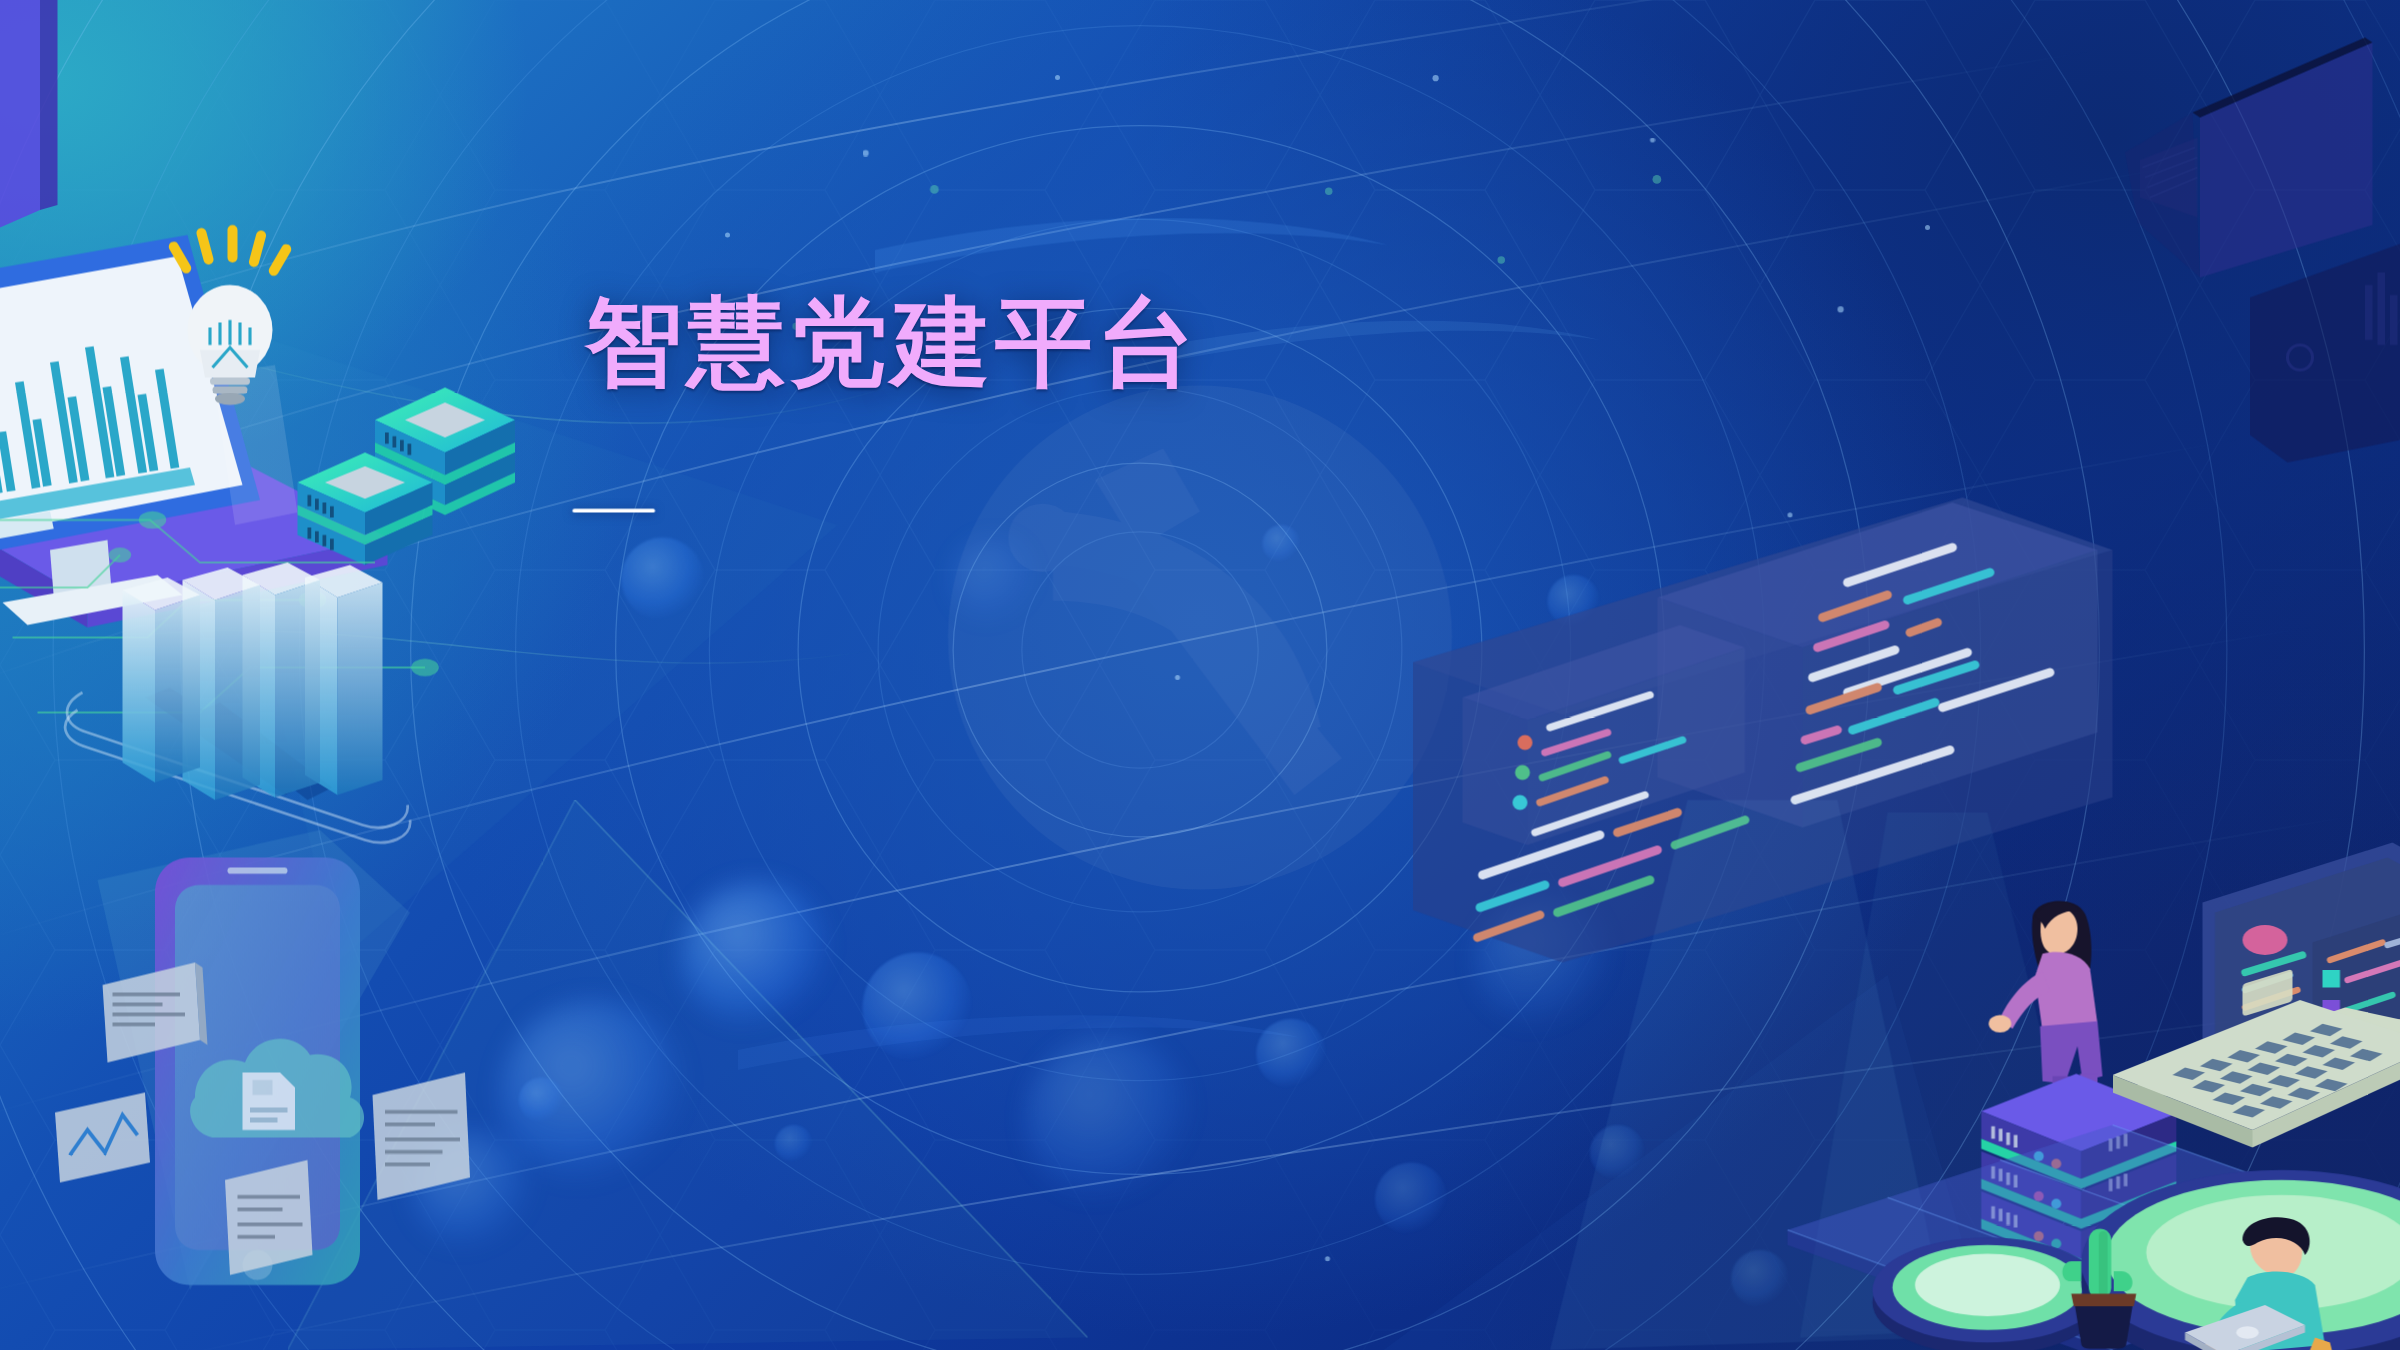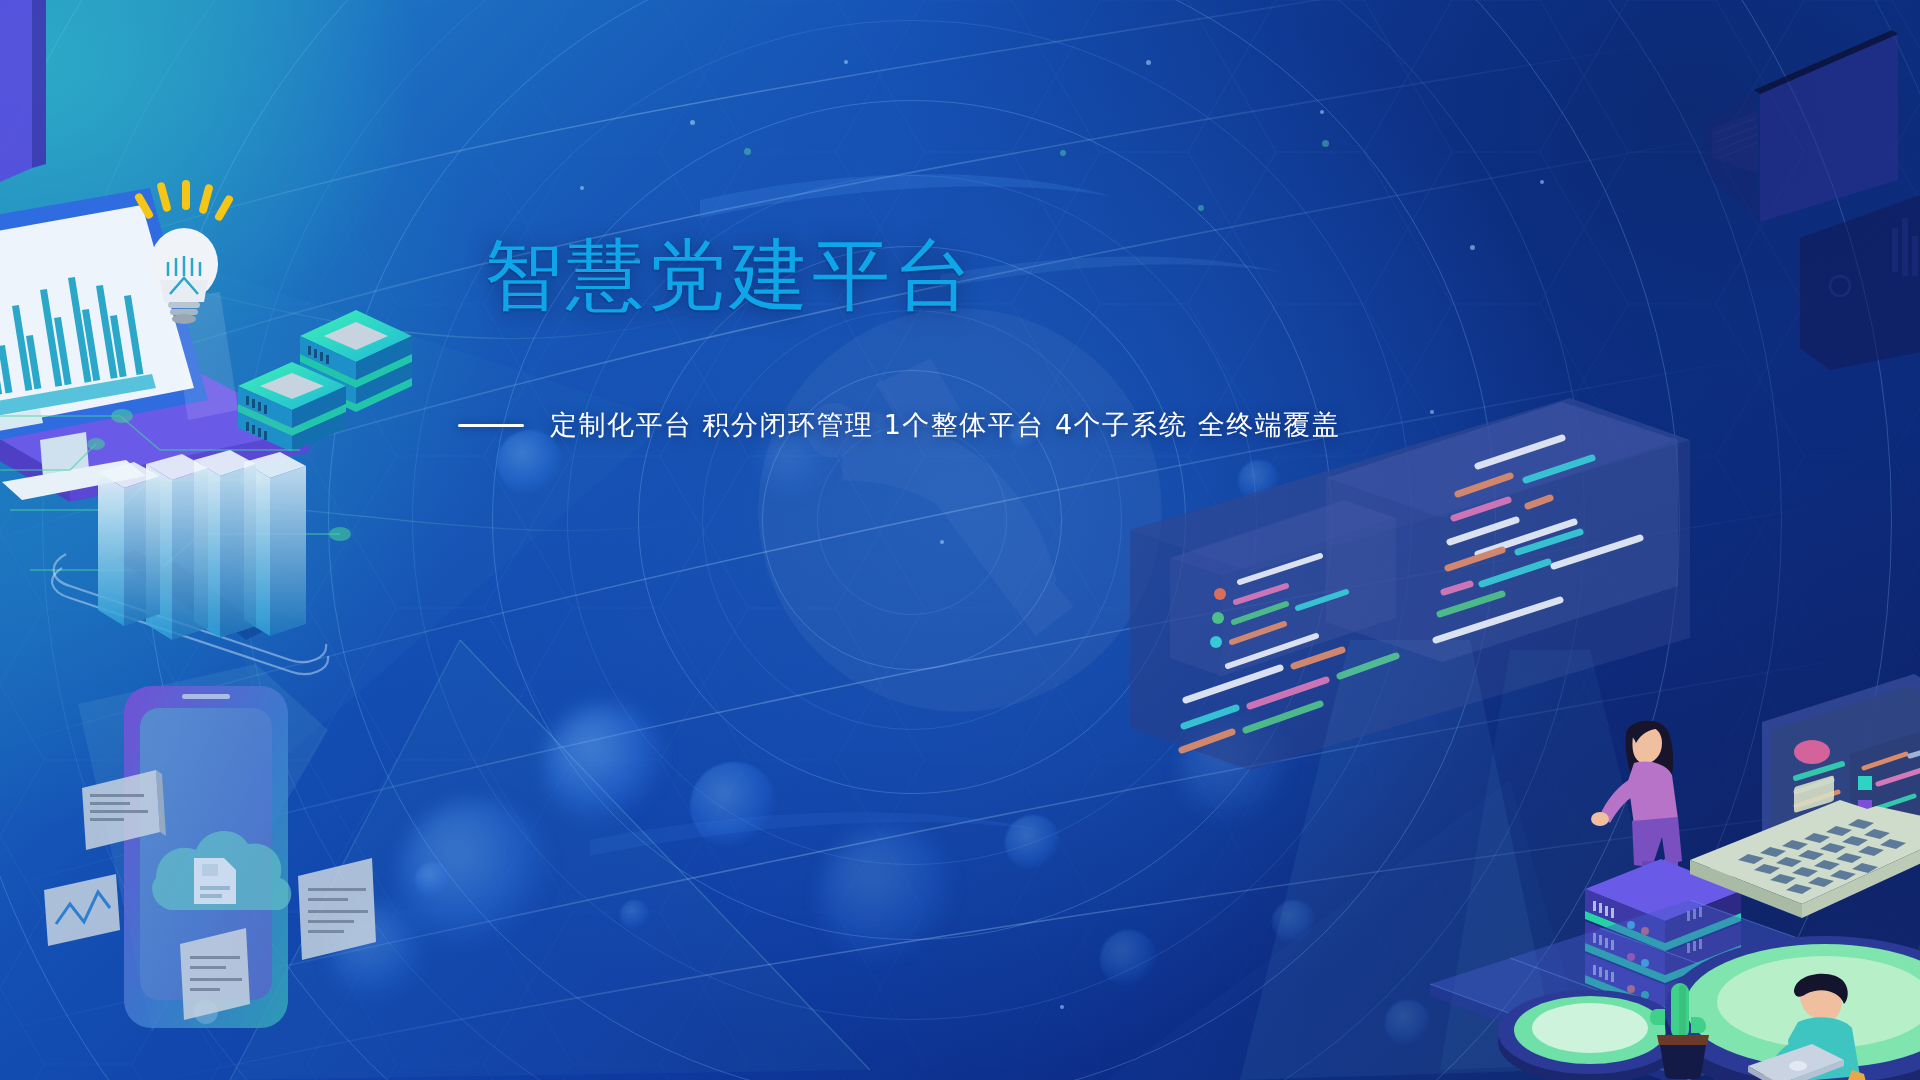--- a/index.html
+++ b/index.html
@@ -46,23 +46,23 @@
   
   .tri{ position:absolute; }
 
   
   .emblem{ position:absolute; left:50%; transform:translateX(-50%);
            opacity:.085; }
 
   
   .textblock{ position:absolute; left:0; top:0; width:1920px; }
   .title{
-    position:absolute; left:484px; top:234px;
-    font-size:78px; line-height:1.06; font-weight:400;
-    letter-spacing:4px; color:#0ea5e9;
+    position:absolute; left:468px; top:234px;
+    font-size:78px; line-height:1.06; font-weight:700;
+    letter-spacing:4px; color:#f0abfc;
     text-shadow:0 3px 22px rgba(4,22,70,.55), 0 1px 2px rgba(5,25,80,.5);
     font-family:"DejaVu Sans","Liberation Sans",sans-serif;
   }
   .subrow{
     position:absolute; left:458px; top:407px;
     display:flex; align-items:center; gap:26px;
     color:#ffffff;
   }
   .subdash{ width:66px; height:3px; background:#ffffff; border-radius:2px; flex:0 0 auto;
             box-shadow:0 1px 8px rgba(5,25,80,.5); }
@@ -823,17 +823,16 @@
       <ellipse cx="50" cy="96" rx="9" ry="5" fill="#e3e9f2"></ellipse>
 
       <path d="M104 100 L 116 104 L 120 120 L 96 120 Z" fill="#e8a84a"></path>
     </svg>
   </div>
 
   <div class="textblock">
     <div class="title">智慧党建平台</div>
     <div class="subrow">
       <span class="subdash"></span>
-      <span class="subtext">定制化平台  积分闭环管理  1个整体平台  4个子系统  全终端覆盖</span>
     </div>
   </div>
 
 </div>
 
 </body></html>

